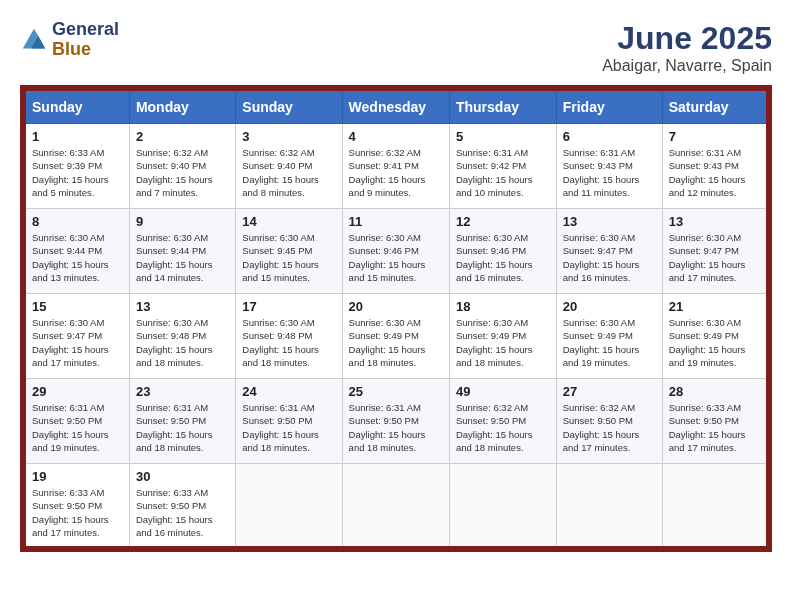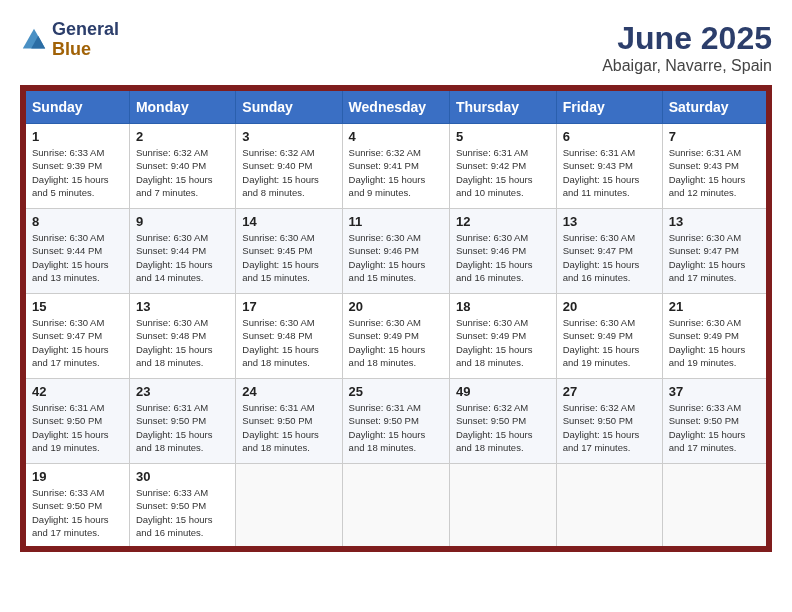--- a/index.html
+++ b/index.html
@@ -290,21 +290,21 @@
           <span class="day-number">21</span>
           <div class="day-info">
             Sunrise: 6:30 AM<br>
             Sunset: 9:49 PM<br>
             Daylight: 15 hours and 19 minutes.
           </div>
         </td>
       </tr>
       <tr class="week-row">
         <td>
-          <span class="day-number">42</span>
+          <span class="day-number">29</span>
           <div class="day-info">
             Sunrise: 6:31 AM<br>
             Sunset: 9:50 PM<br>
             Daylight: 15 hours and 19 minutes.
           </div>
         </td>
         <td>
           <span class="day-number">23</span>
           <div class="day-info">
             Sunrise: 6:31 AM<br>
@@ -338,21 +338,21 @@
         </td>
         <td>
           <span class="day-number">27</span>
           <div class="day-info">
             Sunrise: 6:32 AM<br>
             Sunset: 9:50 PM<br>
             Daylight: 15 hours and 17 minutes.
           </div>
         </td>
         <td>
-          <span class="day-number">37</span>
+          <span class="day-number">28</span>
           <div class="day-info">
             Sunrise: 6:33 AM<br>
             Sunset: 9:50 PM<br>
             Daylight: 15 hours and 17 minutes.
           </div>
         </td>
       </tr>
       <tr class="week-row">
         <td>
           <span class="day-number">19</span>

